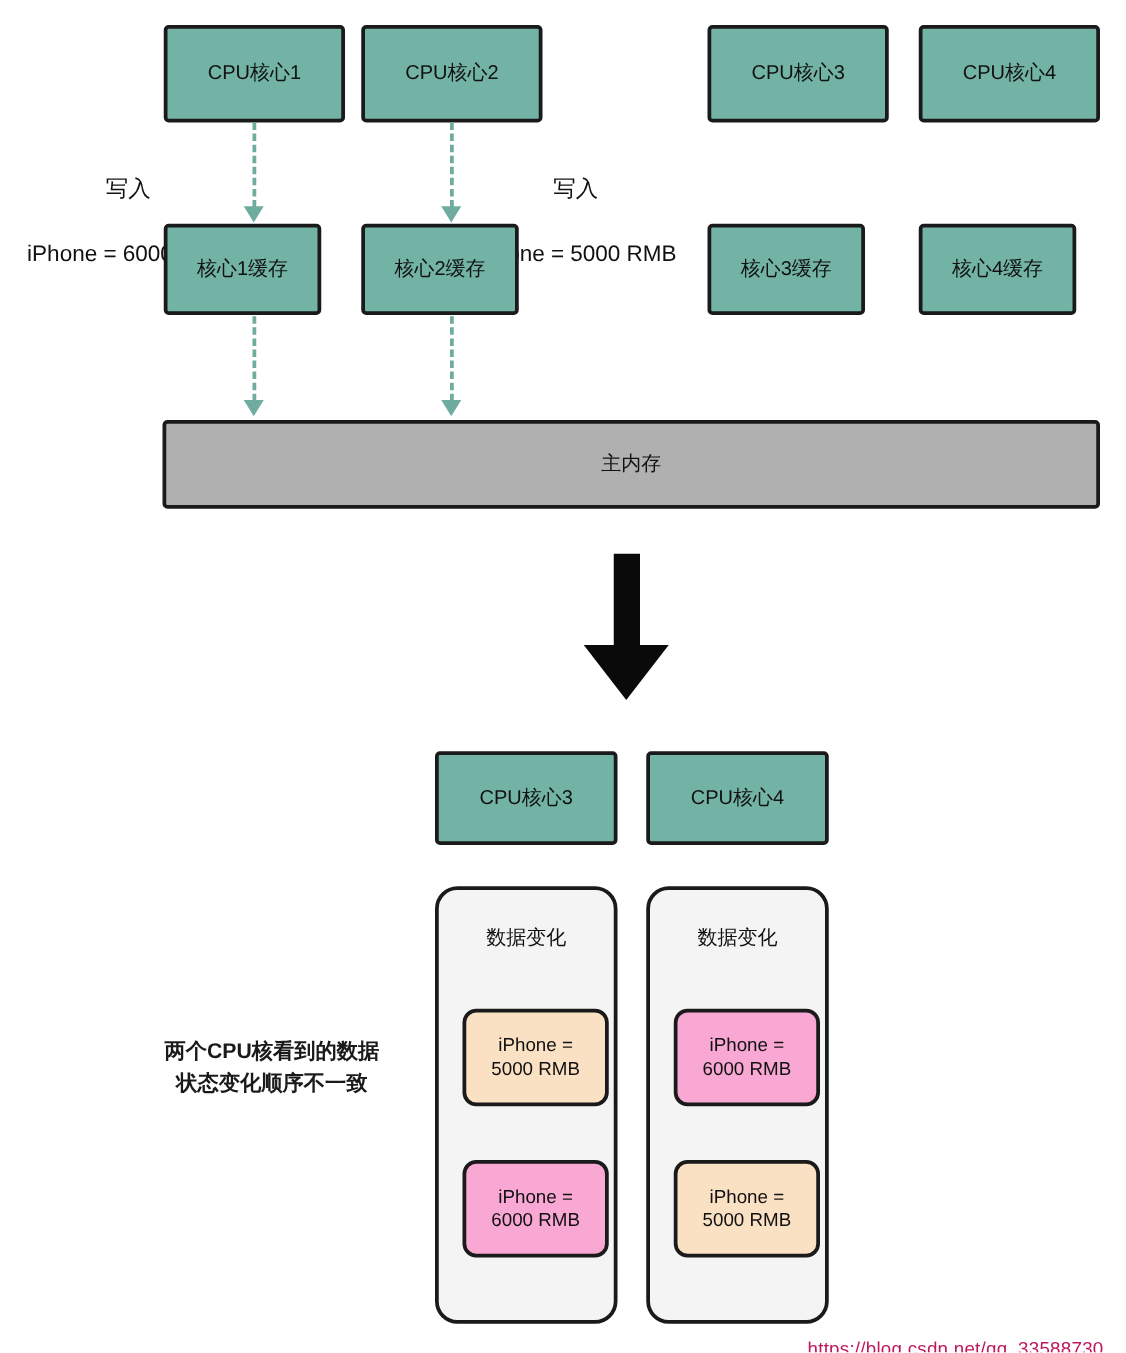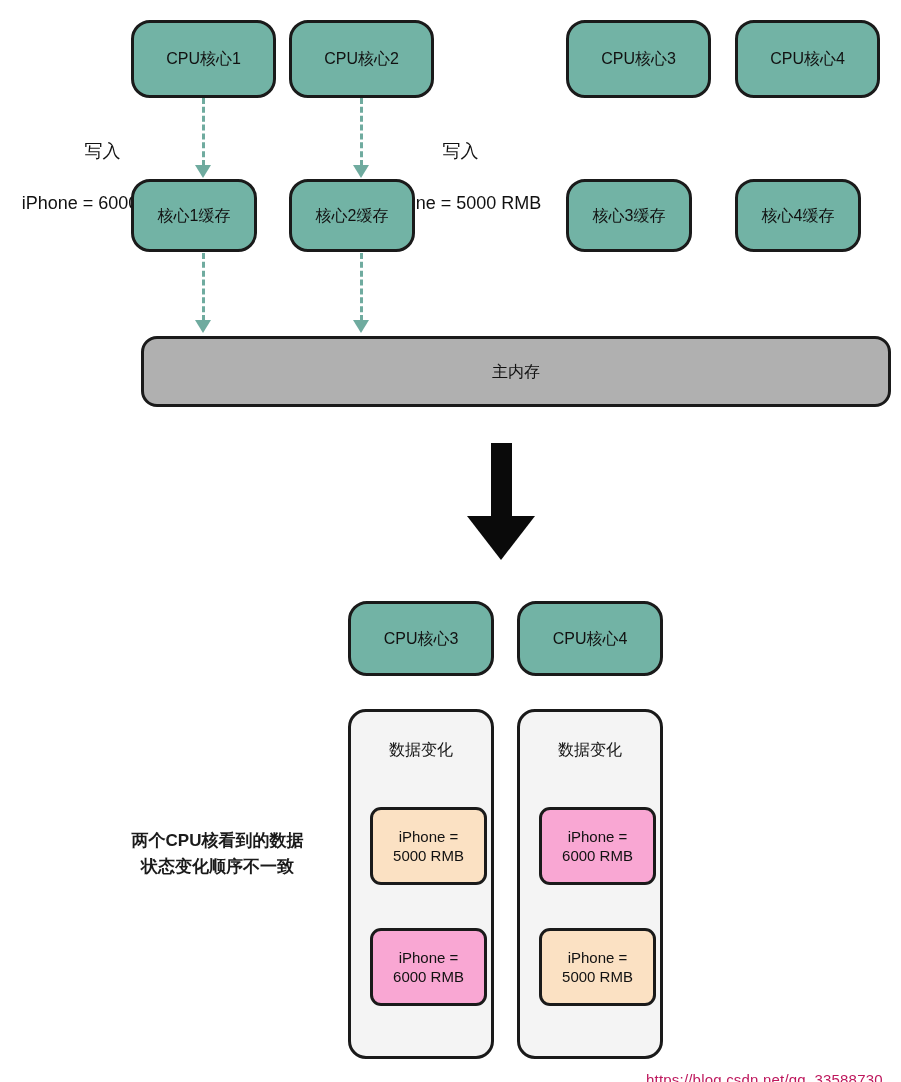--- a/index.html
+++ b/index.html
@@ -16,21 +16,21 @@
     height: 1082px;
     background: #ffffff;
     overflow: hidden;
   }
 
   
   .node {
     position: absolute;
     box-sizing: border-box;
     border: 3px solid #1a1a1a;
-    border-radius: 19px;
+    border-radius: 4px;
     display: flex;
     align-items: center;
     justify-content: center;
     text-align: center;
     color: #111111;
     line-height: 1.25;
     white-space: pre-line;
   }
 
   .teal {
@@ -49,22 +49,21 @@
     width: 126px;
     height: 73px;
     font-size: 16px;
   }
   .mem-bar {
     left: 130px;
     top: 336px;
     width: 750px;
     height: 71px;
     font-size: 16px;
-    border-radius: 16px;
-    margin-left: 11px;
+    border-radius: 4px;
   }
 
   
   .dash-line {
     position: absolute;
     width: 0;
     border-left: 3px dashed #6fab9f;
   }
   .dash-head {
     position: absolute;

